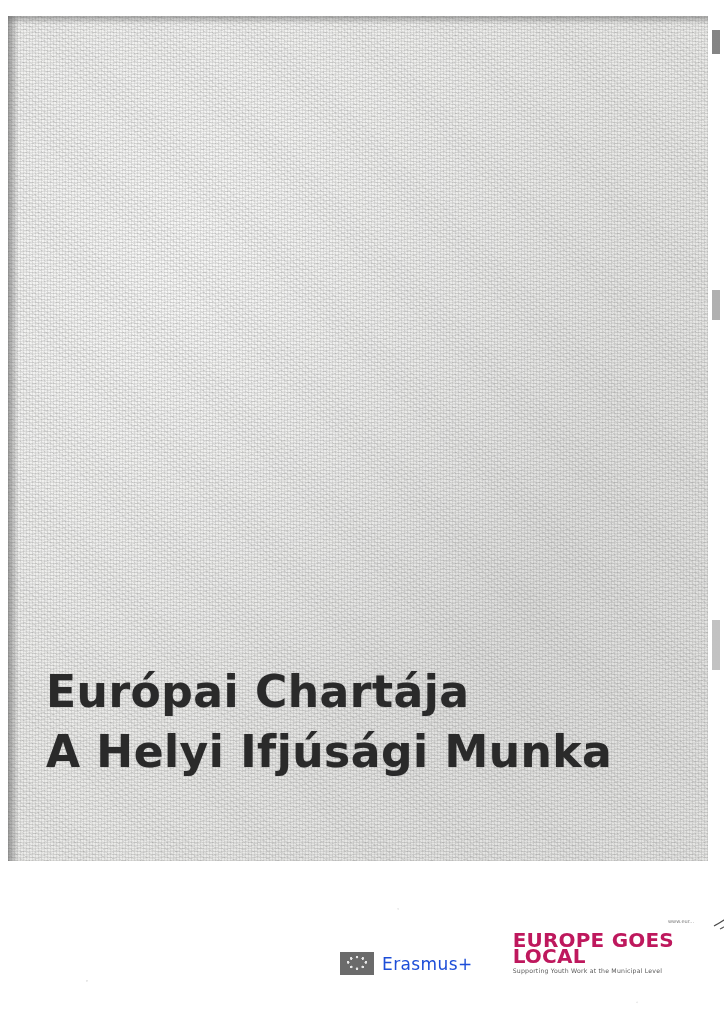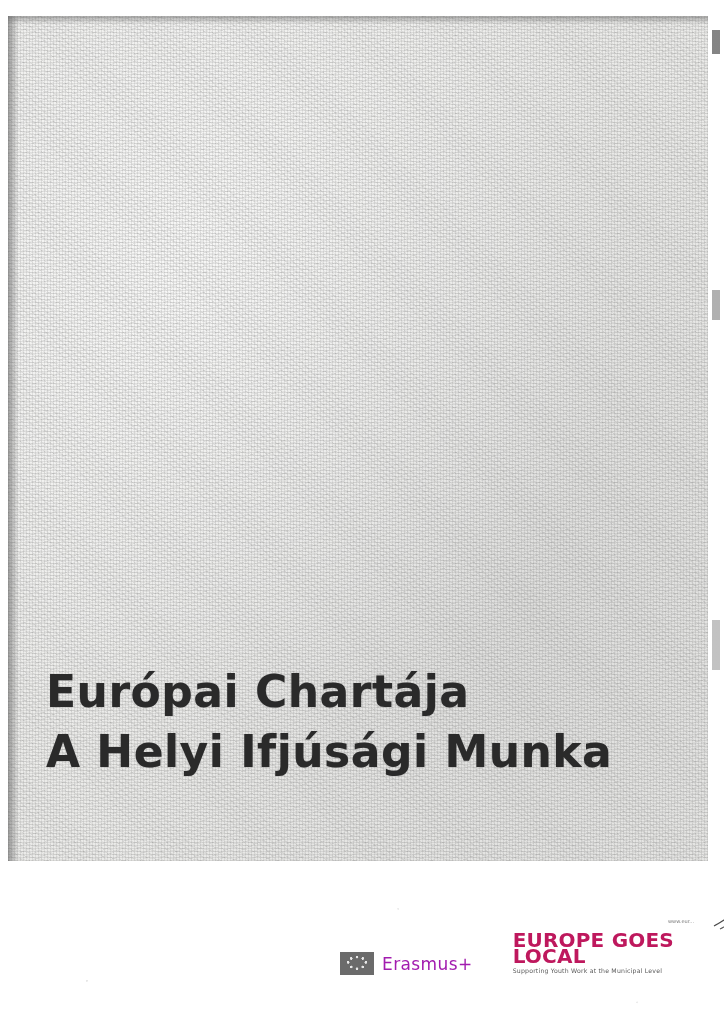--- a/index.html
+++ b/index.html
@@ -137,21 +137,21 @@
       radial-gradient(circle at 76% 45%, #e8e8e8 1.1px, rgba(0,0,0,0) 1.6px),
       radial-gradient(circle at 67% 65%, #e8e8e8 1.1px, rgba(0,0,0,0) 1.6px),
       radial-gradient(circle at 50% 73%, #e8e8e8 1.1px, rgba(0,0,0,0) 1.6px),
       radial-gradient(circle at 33% 65%, #e8e8e8 1.1px, rgba(0,0,0,0) 1.6px),
       radial-gradient(circle at 24% 45%, #e8e8e8 1.1px, rgba(0,0,0,0) 1.6px),
       radial-gradient(circle at 33% 28%, #e8e8e8 1.1px, rgba(0,0,0,0) 1.6px);
   }
   .erasmus-word {
     font-family: "DejaVu Sans", sans-serif;
     font-size: 17px;
-    color: #a21caf;
+    color: #1d4ed8;
     letter-spacing: 0.4px;
   }
 
   .egl {
     position: relative;
     display: flex;
     flex-direction: column;
     align-items: flex-start;
   }
   .egl-title {

